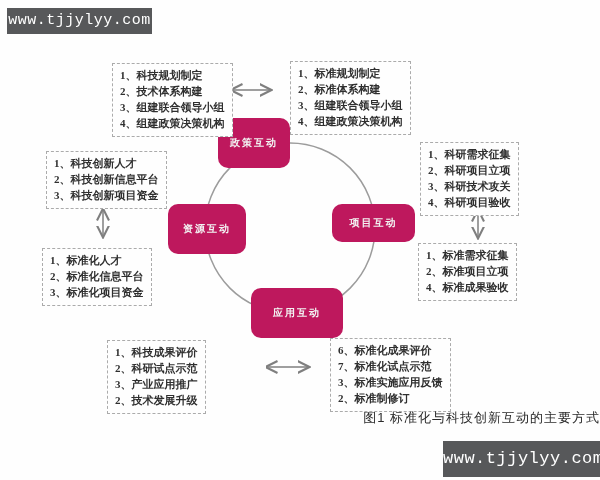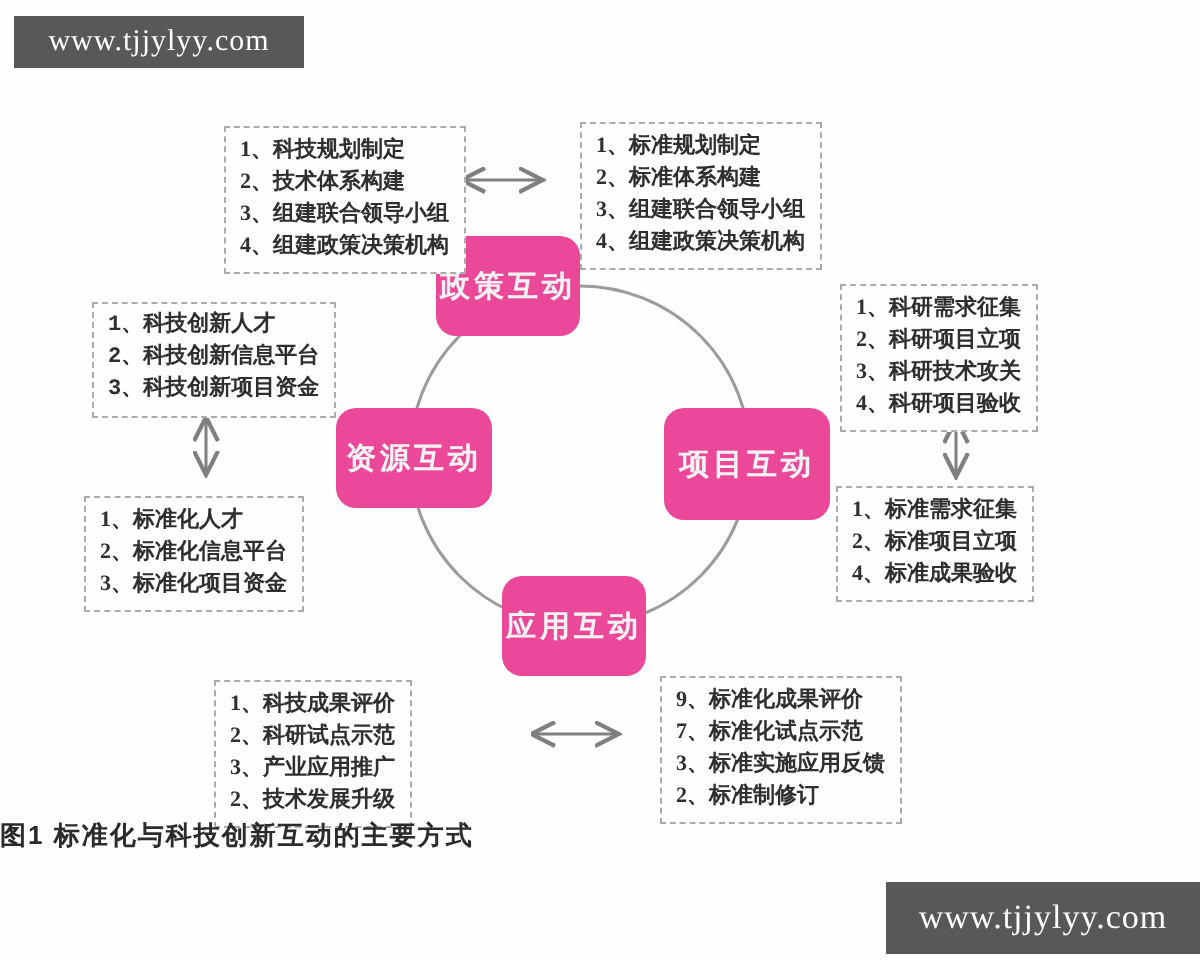--- a/index.html
+++ b/index.html
@@ -2,52 +2,52 @@
 <html><head>
 <meta charset="utf-8">
 <style>
   html,body{margin:0;padding:0;background:#ffffff;}
   #canvas{
     position:relative;width:600px;height:480px;background:#fefefe;overflow:hidden;
     font-family:"Liberation Sans",sans-serif;
   }
   .watermark{
     position:absolute;background:#57585a;color:#ffffff;text-align:center;
-    font-family:Liberation Serif, serif;letter-spacing:.5px;
+    font-family:Liberation Mono, monospace;letter-spacing:.5px;
   }
   .wm-top{left:7px;top:8px;width:145px;height:26px;line-height:26px;font-size:15px;}
   .wm-bottom{left:443px;top:441px;width:157px;height:36px;line-height:36px;font-size:17px;}
   svg.layer{position:absolute;left:0;top:0;pointer-events:none;}
   .node{
-    position:absolute;background:#ec4899;border-radius:10px;color:#f2f2f2;
+    position:absolute;background:#be185d;border-radius:10px;color:#f2f2f2;
     display:flex;align-items:center;justify-content:center;
-    font-family:"Liberation Serif",serif;font-size:15px;font-weight:600;letter-spacing:2px;
+    font-family:"Liberation Serif",serif;font-size:10px;font-weight:600;letter-spacing:2px;
   }
   .node-policy{left:218px;top:118px;width:72px;height:50px;}
   .node-resource{left:168px;top:204px;width:78px;height:50px;text-align:right;}
-  .node-project{left:332px;top:204px;width:83px;height:56px;}
-  .node-application{left:251px;top:288px;width:72px;height:50px;}
+  .node-project{left:332px;top:204px;width:83px;height:38px;}
+  .node-application{left:251px;top:288px;width:92px;height:50px;}
   .lbox{
     position:absolute;border:1px dashed #ababab;background:#fefefe;
     padding:4px 7px;white-space:nowrap;
     font-family:"Liberation Serif",serif;font-size:11px;font-weight:700;
     color:#2f2f2f;line-height:1.45;
   }
   .lbox div{white-space:nowrap;}
   .box-tl{left:112px;top:63px;}
   .box-tr{left:290px;top:61px;}
-  .box-lu{left:46px;top:151px;font-family:Liberation Mono, monospace;}
+  .box-lu{left:46px;top:151px;}
   .box-ll{left:42px;top:248px;}
   .box-ru{left:420px;top:142px;}
   .box-rl{left:418px;top:243px;}
   .box-bl{left:107px;top:340px;}
   .box-br{left:330px;top:338px;}
   .caption{
-    position:absolute;left:0;top:409px;width:600px;text-align:left;
-    font-size:13px;font-weight:700;color:#2b2b2b;letter-spacing:1px;
+    position:absolute;left:0;top:409px;width:600px;text-align:right;
+    font-size:13px;font-weight:400;color:#2b2b2b;letter-spacing:1px;
   }
 </style>
 </head>
 <body>
 
 <div id="canvas">
 
   <div class="watermark wm-top">www.tjjylyy.com</div>
 
   <svg class="layer" width="600" height="480" viewBox="0 0 600 480">
@@ -111,21 +111,21 @@
   </div>
 
   <div class="lbox box-bl">
     <div>1、科技成果评价</div>
     <div>2、科研试点示范</div>
     <div>3、产业应用推广</div>
     <div>2、技术发展升级</div>
   </div>
 
   <div class="lbox box-br">
-    <div>9、标准化成果评价</div>
+    <div>6、标准化成果评价</div>
     <div>7、标准化试点示范</div>
     <div>3、标准实施应用反馈</div>
     <div>2、标准制修订</div>
   </div>
 
   <div class="caption">图1 标准化与科技创新互动的主要方式</div>
 
   <div class="watermark wm-bottom">www.tjjylyy.com</div>
 
 </div>

